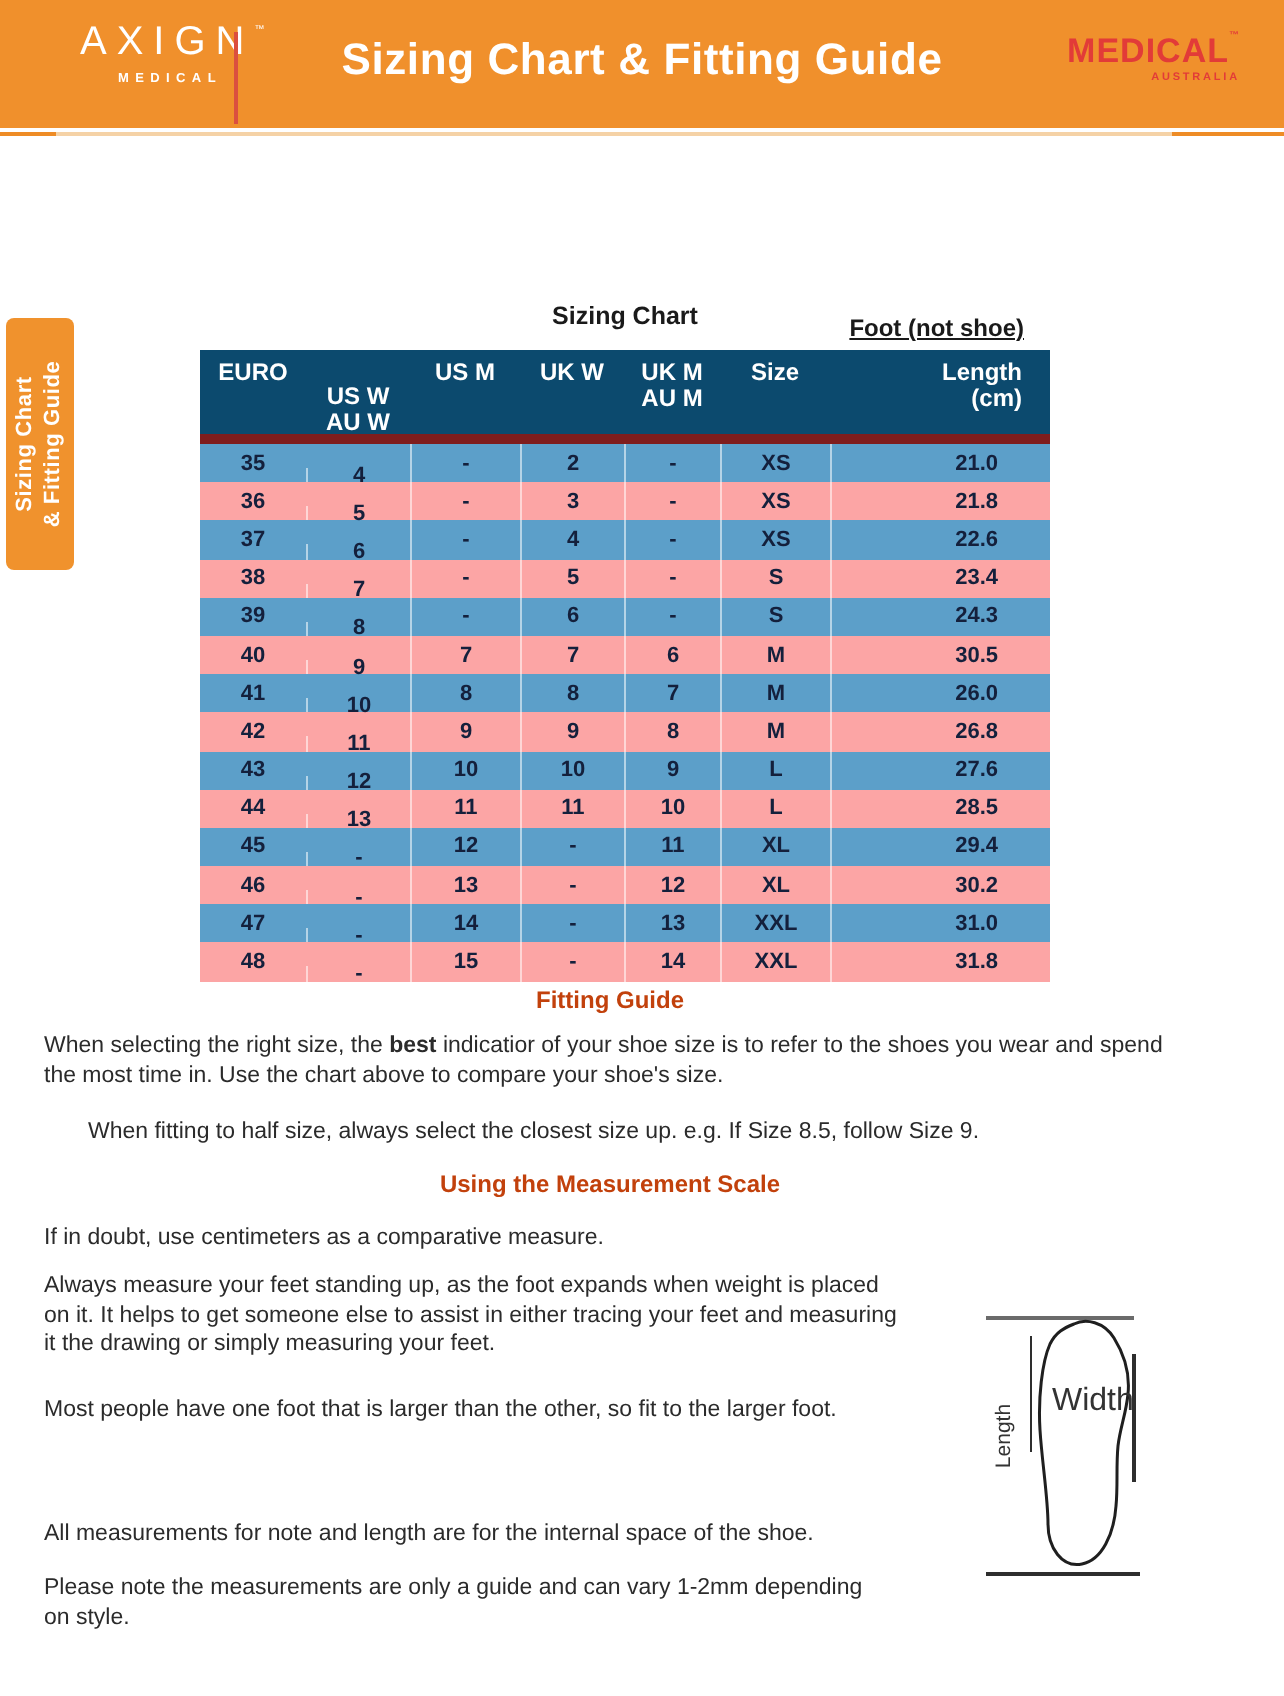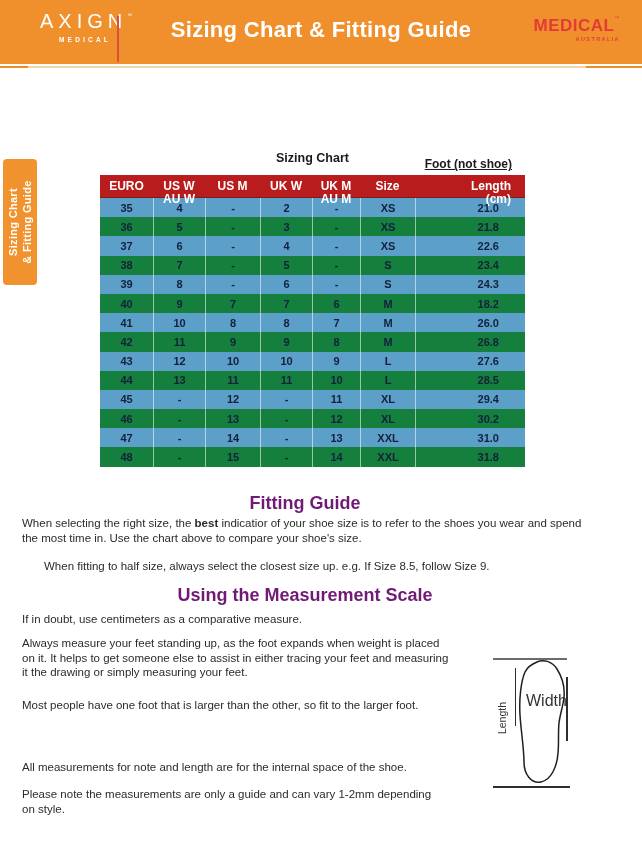--- a/index.html
+++ b/index.html
@@ -36,38 +36,38 @@
   .side-tab-inner {
     transform:rotate(-90deg); white-space:nowrap; text-align:center;
     color:#ffffff; font-weight:bold; font-size:11px; line-height:14px; letter-spacing:0.3px;
   }
   
   .table-title { position:absolute; left:100px; top:151px; width:425px; text-align:center;
     font-size:12.5px; font-weight:bold; color:#1a1a1a; }
   .foot-note { position:absolute; left:330px; top:157px; width:182px; text-align:right;
     font-size:12px; font-weight:bold; color:#1a1a1a;text-decoration:underline; }
   .sizing-table { position:absolute; left:100px; top:175px; width:425px; }
-  .thead { display:flex; background:#b91c1c; color:#ffffff; height:22px; font-size:12px; font-weight:bold; }
+  .thead { display:flex; background:#0c4a6e; color:#ffffff; height:42px; font-size:12px; font-weight:bold; }
   .hcell { display:flex; flex-direction:column; align-items:center; padding-top:5px; line-height:13px; }
   .hcell.c6 { align-items:flex-end; padding-right:14px; }
-  .tbody { border-top:1px solid #7f1d1d; }
+  .tbody { border-top:5px solid #7f1d1d; }
   .trow { display:flex; height:19.2px; background:#5C9FC9; }
-  .trow.alt { background:#15803d; }
+  .trow.alt { background:#fca5a5; }
   .tcell {
     display:flex; align-items:center; justify-content:center;
     font-size:11px; font-weight:bold; color:#14203c;
     border-left:1px solid rgba(255,255,255,0.55);
   }
   .tcell.c0 { border-left:none; }
   .tcell.c6 { justify-content:flex-end; padding-right:26px; }
-  .c0 { width:53px; } .c1 { width:52px; } .c2 { width:55px; } .c3 { width:52px; }
+  .c0 { width:53px; } .c1 { width:52px;margin-top:12px; } .c2 { width:55px; } .c3 { width:52px; }
   .c4 { width:48px; } .c5 { width:55px; } .c6 { width:110px; }
   
   .sec-heading { position:absolute; left:0; width:610px; text-align:center;
-    font-size:18px; font-weight:bold; color:#701a75; }
+    font-size:12px; font-weight:bold; color:#c2410c; }
   .body-text { position:absolute; left:22px; font-size:11.5px; color:#2b2b2b; line-height:14.5px; }
   .body-text .line { white-space:nowrap; }
   .bold { font-weight:bold; }
   
   .foot-diagram { position:absolute; left:488px; top:648px; width:130px; height:150px; }
   .fd-top-line { position:absolute; left:5px; top:10px; width:74px; height:2px; background:#6b6b6b; }
   .fd-bottom-line { position:absolute; left:5px; top:138px; width:77px; height:2px; background:#2e2e2e; }
   .fd-left-vline { position:absolute; left:27px; top:20px; width:1px; height:58px; background:#2e2e2e; }
   .fd-right-vline { position:absolute; left:78px; top:29px; width:2px; height:64px; background:#2e2e2e; }
   .fd-foot-svg { position:absolute; left:28px; top:11px; }
@@ -181,21 +181,21 @@
           <div class="tcell c5">S</div>
           <div class="tcell c6">24.3</div>
         </div>
         <div class="trow alt">
           <div class="tcell c0">40</div>
           <div class="tcell c1">9</div>
           <div class="tcell c2">7</div>
           <div class="tcell c3">7</div>
           <div class="tcell c4">6</div>
           <div class="tcell c5">M</div>
-          <div class="tcell c6">18.2</div>
+          <div class="tcell c6">30.5</div>
         </div>
         <div class="trow">
           <div class="tcell c0">41</div>
           <div class="tcell c1">10</div>
           <div class="tcell c2">8</div>
           <div class="tcell c3">8</div>
           <div class="tcell c4">7</div>
           <div class="tcell c5">M</div>
           <div class="tcell c6">26.0</div>
         </div>

